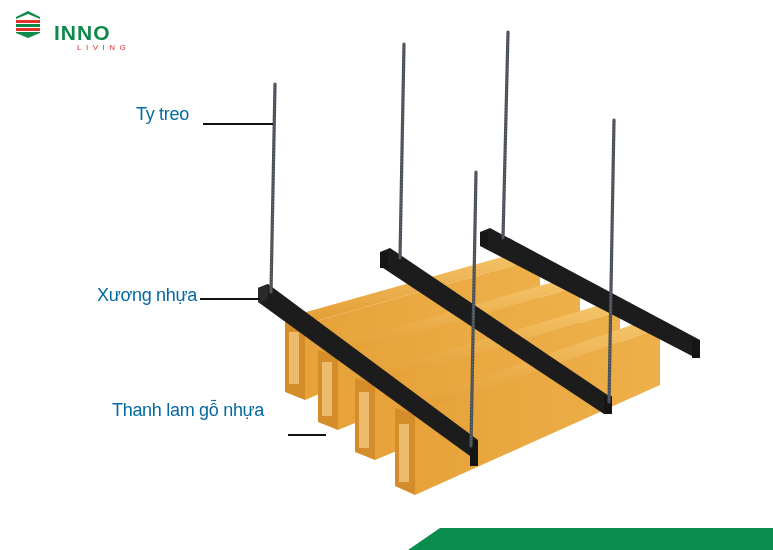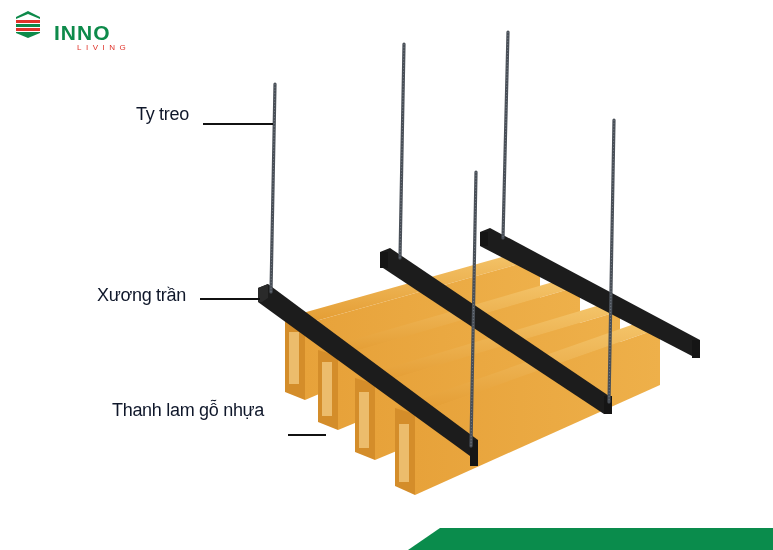--- a/index.html
+++ b/index.html
@@ -4,21 +4,21 @@
 <style>
   html, body { margin:0; padding:0; }
   body { width:773px; height:550px; background:#ffffff; position:relative; overflow:hidden;
          font-family:"Liberation Sans", sans-serif; }
   .logo { position:absolute; left:14px; top:10px; width:120px; height:28px; }
   .logo-text { position:absolute; left:40px; top:12px; line-height:1; }
   .logo-main { display:block; font-size:21px; font-weight:bold; color:#0d8a4a; letter-spacing:1px;
                font-family:"Liberation Sans", sans-serif; }
   .logo-sub { display:block; font-size:8px; color:#e0332a; letter-spacing:4.5px; margin-top:1px;
               font-family:"Liberation Sans", sans-serif;padding-left:23px; }
-  .label { position:absolute; font-family:"Liberation Sans", sans-serif; font-size:18px; color:#0f172a;
+  .label { position:absolute; font-family:"Liberation Sans", sans-serif; font-size:18px; color:#0369a1;
            letter-spacing:-0.3px; white-space:nowrap; }
   .leader { position:absolute; height:1.5px; background:#111; }
   svg.diagram { position:absolute; left:0; top:0; }
   .footer-band { position:absolute; left:0; top:0; }
 </style>
 </head>
 <body>
 
 <div class="logo">
   <svg width="34" height="28" viewBox="0 0 34 28">
@@ -106,17 +106,17 @@
     <line x1="476" y1="172" x2="471" y2="446" stroke-dasharray="1,2"></line>
     <line x1="614" y1="120" x2="609" y2="402" stroke-dasharray="1,2"></line>
   </g>
 
   <polygon class="footer-band" points="408,550 440,528 773,528 773,550" fill="#0a8c4c"></polygon>
 </svg>
 
 <span class="label" style="left:136px; top:104px;">Ty treo</span>
 <div class="leader" style="left:203px; top:123px; width:70px;"></div>
 
-<span class="label" style="left:97px; top:285px;">Xương trần</span>
+<span class="label" style="left:97px; top:285px;">Xương nhựa</span>
 <div class="leader" style="left:200px; top:298px; width:60px;"></div>
 
 <span class="label" style="left:112px; top:400px;">Thanh lam gỗ nhựa</span>
 <div class="leader" style="left:288px; top:434px; width:38px;"></div>
 
 </body></html>

